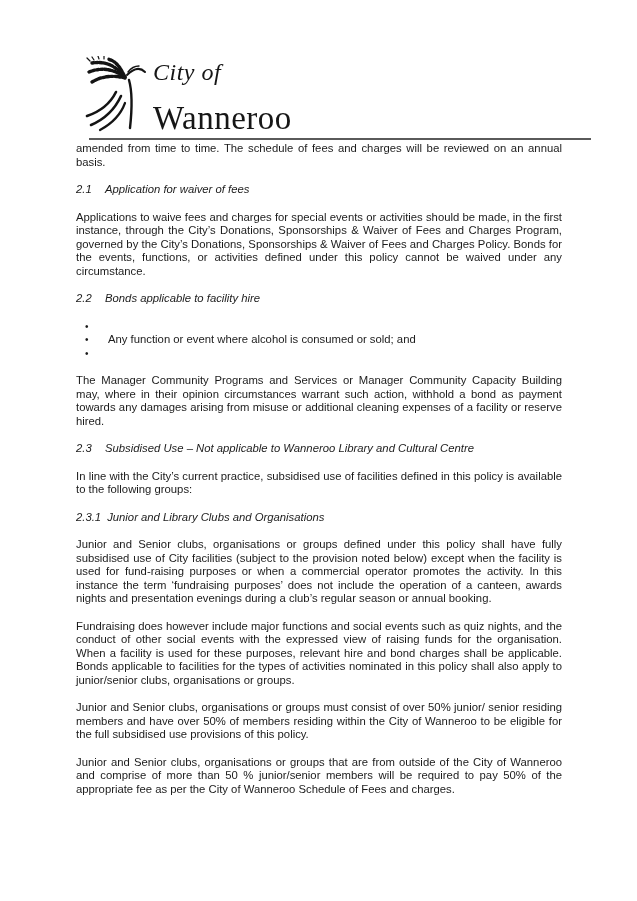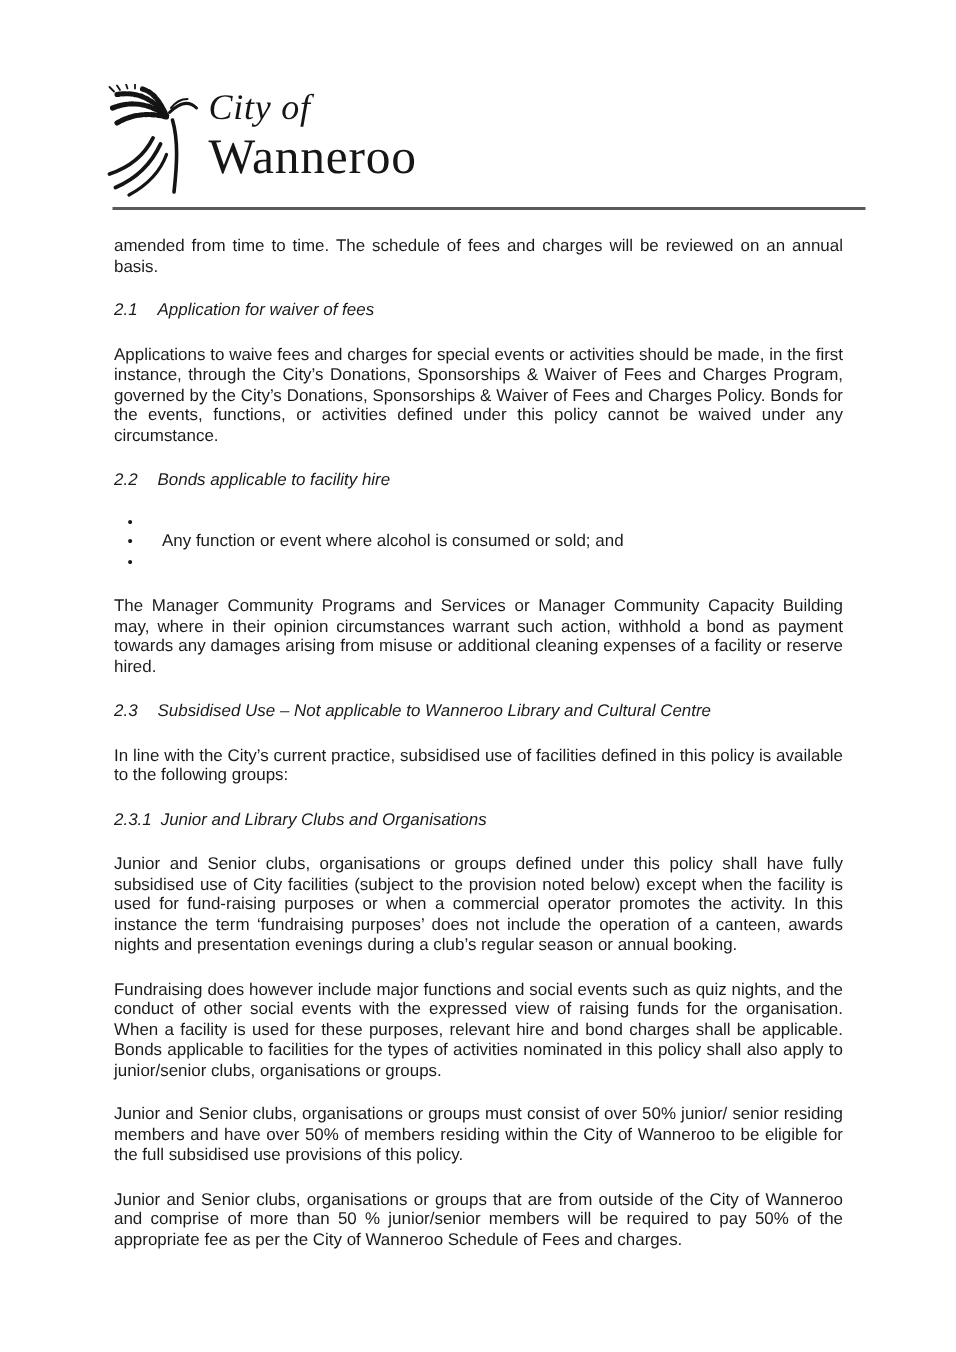--- a/index.html
+++ b/index.html
@@ -10,38 +10,38 @@
     color: #1b1b1b;
     overflow: hidden;
   }
   .page {
     position: relative;
     width: 637px; height: 901px;
     background: #ffffff;
   }
 
   
-  .header { position: absolute; top: 0; left: 0; right: 0; height: 112px; }
+  .header { position: absolute; top: 0; left: 14px; right: 0; height: 112px; }
   .logo-icon {
     position: absolute; left: 70px; top: 56px;
     width: 66px; height: 76px;
   }
   .logo-text { position: absolute; left: 139px; top: 60px; line-height: 1; }
   .logo-line1 {
     font-family: "Liberation Serif", serif;
     font-style: italic;
     font-size: 24px;
     letter-spacing: 0.5px;
     color: #161616;
   }
   .logo-line2 {
     font-family: "Liberation Serif", serif;
     font-size: 33px;
     letter-spacing: 0.5px;
-    margin-top: 5px;
+    margin-top: 18px;
     color: #161616;
   }
   .manual-title {
     position: absolute; top: 90px; right: 92px;
     font-family: "Liberation Serif", serif;
     font-size: 26px;
     letter-spacing: 1px;
     color: #161616;
   }
   .header-rule {
@@ -51,21 +51,21 @@
   }
 
   
   .content {
     position: absolute;
     top: 142px; left: 76px;
     width: 486px;
     font-size: 11.3px;
     line-height: 13.5px;
   }
-  .block { margin: 16px 0 14px 0; }
+  .block { margin: 0 0 14px 0; }
   p.block { text-align: justify; }
   .heading { font-style: italic; display: flex; }
   .heading .sec-num { flex: 0 0 29px; }
   .heading.compact .sec-num { flex: 0 0 auto; margin-right: 6px; }
   .bullets { margin: 0 0 14px 0; padding: 0; list-style: none; }
   .bullet-row { display: flex; }
   .bullet-dot { flex: 0 0 23px; padding-left: 9px; font-size: 10px; }
 </style>
 </head>
 <body>

